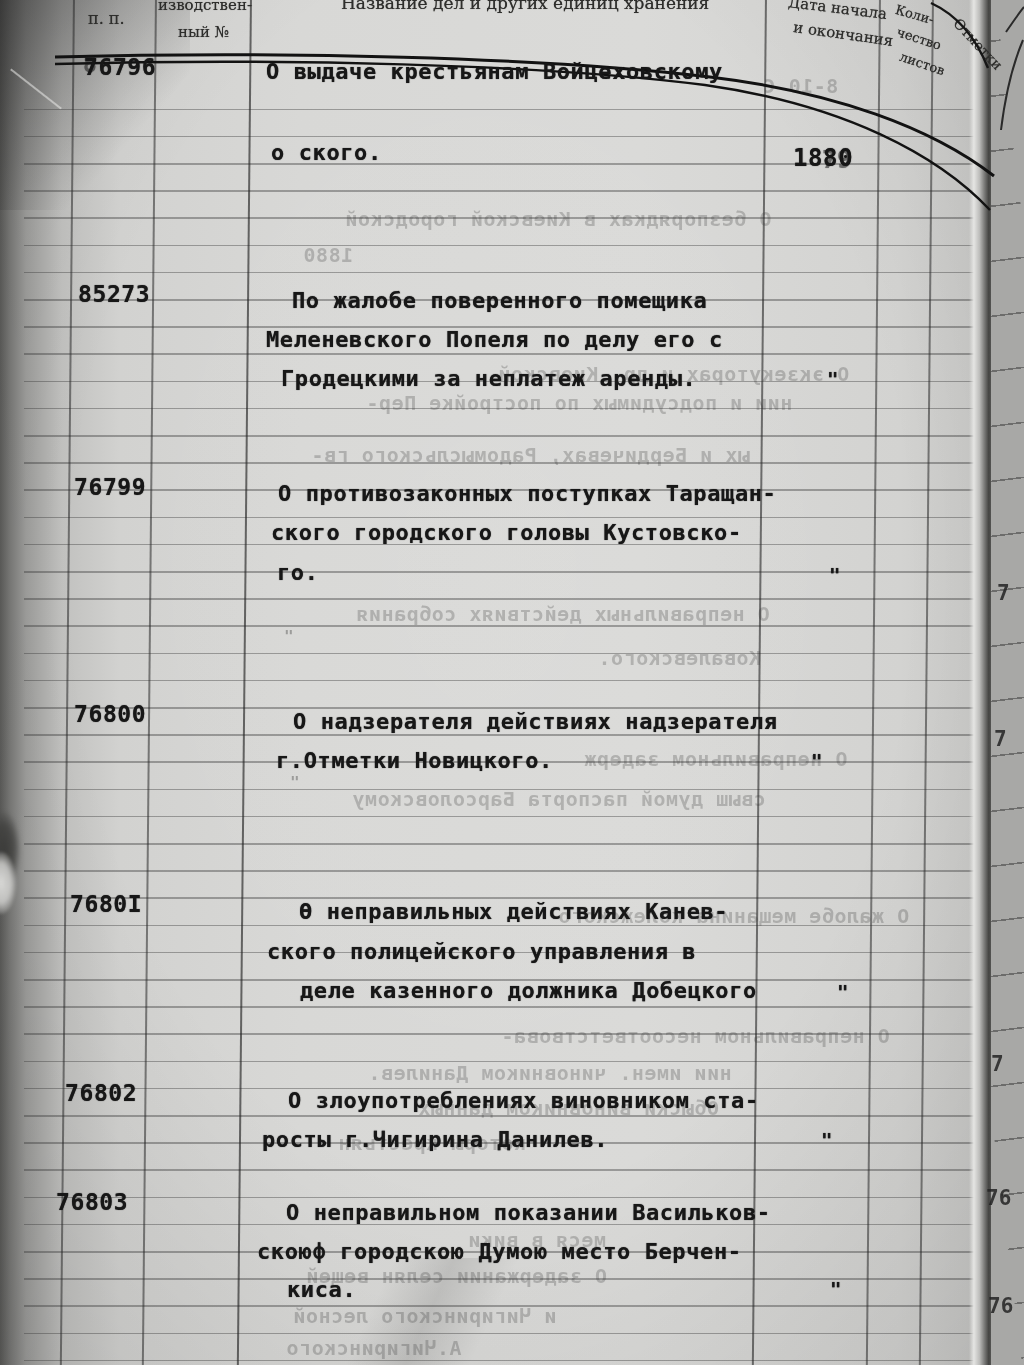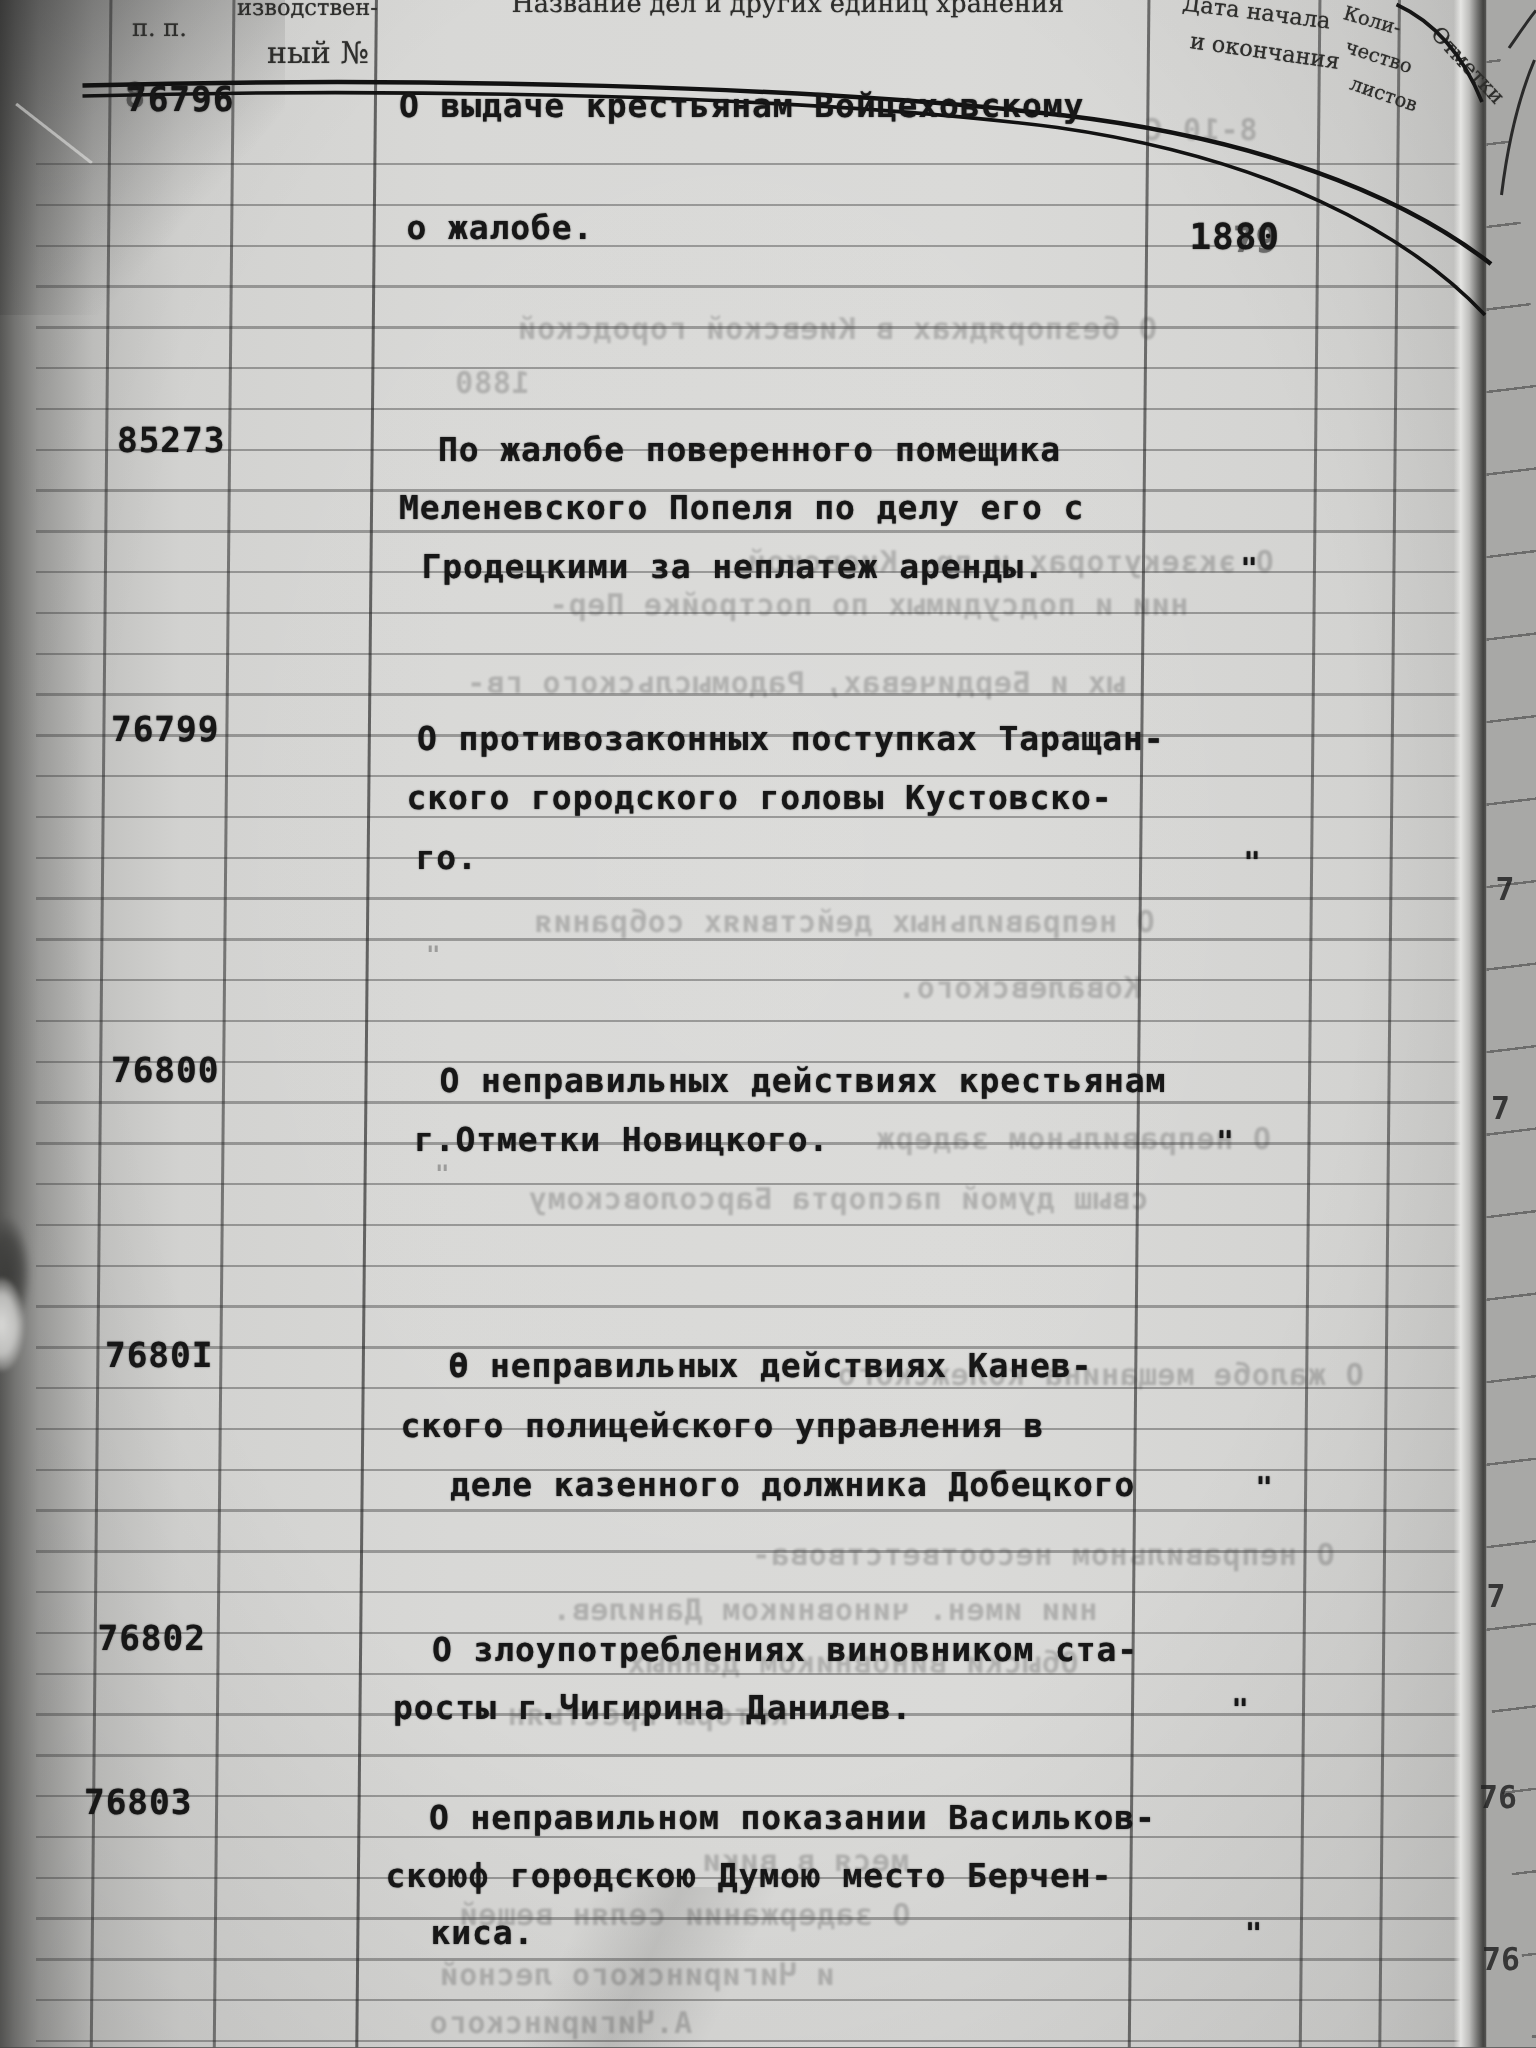--- a/index.html
+++ b/index.html
@@ -76,50 +76,50 @@
   <svg class="curves" width="1024" height="1365">
     <path d="M55,57 C280,51 540,57 710,77 C835,92 932,128 994,176" fill="none" stroke="#121212" stroke-width="3"></path>
     <path d="M55,64 C280,58 540,64 705,85 C845,105 938,155 990,210" fill="none" stroke="#121212" stroke-width="2.4"></path>
     <path d="M931,3 C957,15 976,38 988,68" fill="none" stroke="#161616" stroke-width="2.4"></path>
     <path d="M1001,130 C1005,97 1012,66 1023,40" fill="none" stroke="#2a2a2a" stroke-width="2"></path>
     <path d="M1006,32 C1013,22 1019,13 1024,7" fill="none" stroke="#2a2a2a" stroke-width="2"></path>
   </svg>
 
   <div class="hdr" style="left:88px;top:9px;font-size:16px">п. п.</div>
   <div class="hdr" style="left:158px;top:-4px;font-size:15px">изводствен-</div>
-  <div class="hdr" style="left:178px;top:23px;font-size:20px">ный №</div>
+  <div class="hdr" style="left:178px;top:23px;font-size:15px">ный №</div>
   <div class="hdr" style="left:341px;top:-7px;font-size:17px">Название дел и других единиц хранения</div>
   <div class="hdr" style="left:788px;top:-1px;font-size:15px;transform:rotate(7deg)">Дата начала</div>
   <div class="hdr" style="left:793px;top:25px;font-size:15px;transform:rotate(8deg)">и окончания</div>
   <div class="hdr" style="left:895px;top:7px;font-size:13px;transform:rotate(16deg)">Коли-</div>
   <div class="hdr" style="left:896px;top:31px;font-size:13px;transform:rotate(18deg)">чество</div>
   <div class="hdr" style="left:899px;top:56px;font-size:13px;transform:rotate(19deg)">листов</div>
   <div class="hdr" style="left:946px;top:36px;font-size:14px;transform:rotate(47deg)">Отметки</div>
 
   <div class="t num" style="left:84px;top:56px">76796</div>
   <div class="t num over" style="left:83px;top:53px">8</div>
   <div class="t" style="left:266px;top:61px">О выдаче крестьянам Войцеховскому</div>
-  <div class="t" style="left:271px;top:142px">о жалобе.</div>
+  <div class="t" style="left:271px;top:142px">о ского.</div>
   <div class="t date" style="left:793px;top:146px">1880</div>
   <div class="t date over" style="left:822px;top:148px">79</div>
 
   <div class="t num" style="left:78px;top:283px">85273</div>
   <div class="t" style="left:292px;top:290px">По жалобе поверенного помещика</div>
   <div class="t" style="left:266px;top:329px">Меленевского Попеля по делу его с</div>
   <div class="t" style="left:281px;top:368px">Гродецкими за неплатеж аренды.</div>
   <div class="t ditto" style="left:827px;top:370px">"</div>
 
   <div class="t num" style="left:74px;top:476px">76799</div>
   <div class="t" style="left:278px;top:483px">О противозаконных поступках Таращан-</div>
   <div class="t" style="left:271px;top:522px">ского городского головы Кустовско-</div>
   <div class="t" style="left:277px;top:562px">го.</div>
   <div class="t ditto" style="left:829px;top:566px">"</div>
 
   <div class="t num" style="left:74px;top:703px">76800</div>
-  <div class="t" style="left:293px;top:711px">О неправильных действиях крестьянам</div>
+  <div class="t" style="left:293px;top:711px">О надзерателя действиях надзерателя</div>
   <div class="t" style="left:276px;top:750px">г.Отметки Новицкого.</div>
   <div class="t ditto" style="left:811px;top:752px">"</div>
 
   <div class="t num" style="left:70px;top:893px">7680I</div>
   <div class="t" style="left:299px;top:901px">Ѳ неправильных действиях Канев-</div>
   <div class="t" style="left:267px;top:941px">ского полицейского управления в</div>
   <div class="t" style="left:300px;top:980px">деле казенного должника Добецкого</div>
   <div class="t ditto" style="left:837px;top:983px">"</div>
 
   <div class="t num" style="left:65px;top:1082px">76802</div>

